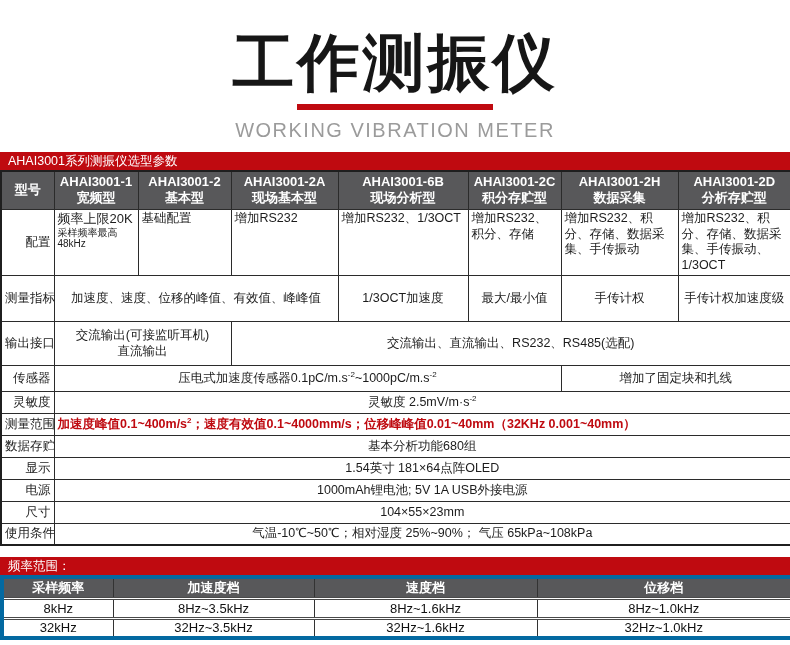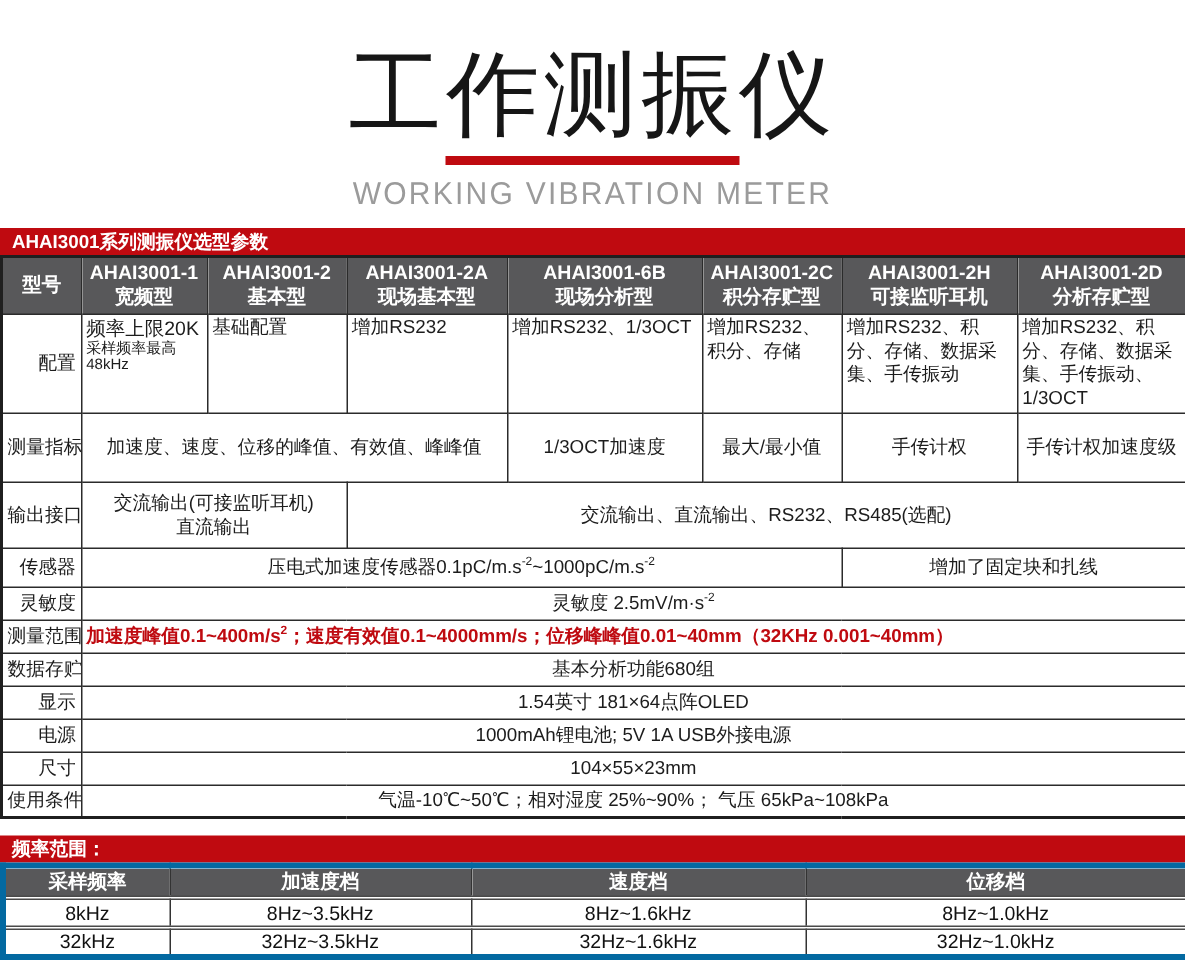--- a/index.html
+++ b/index.html
@@ -12,32 +12,32 @@
   *{box-sizing:border-box;}
   html,body{margin:0;padding:0;}
   body{
     width:790px;height:645px;background:#ffffff;overflow:hidden;
     font-family:"Liberation Sans", sans-serif;color:var(--ink);
   }
   
   .hero{text-align:center;padding-top:24px;}
   .hero-title{
     font-family:"DejaVu Serif", serif;
-    font-size:62px;font-weight:400;letter-spacing:3px;
+    font-size:62px;font-weight:700;letter-spacing:3px;
     color:#161616;line-height:1.25;margin:0;
   }
   .title-underline{width:196px;height:6px;background:var(--red);margin:2px auto 9px auto;}
   .hero-subtitle{
     font-size:20px;color:var(--sub-gray);letter-spacing:1.5px;
     font-weight:400;margin:0 0 10px 0;transform:scaleY(1.05);
   }
   
   .section-bar{
     width:790px;height:18px;background:var(--red);color:#fff;
-    font-size:12.5px;font-weight:bold;line-height:18px;padding-left:8px;
+    font-size:12.5px;font-weight:normal;line-height:18px;padding-left:8px;
   }
   
   table.main{
     width:790px;border-collapse:collapse;table-layout:fixed;
     border:2px solid #1f1f1f;
   }
   table.main th, table.main td{
     border:1px solid var(--line);
     font-size:12.5px;line-height:1.25;
     padding:1px 3px;overflow:hidden;
@@ -105,21 +105,21 @@
       <col style="width:113px">
   </colgroup>
   <tbody>
       <tr class="r-header">
     <th class="corner">型号</th>
     <th><span class="two-line"><span>AHAI3001-1</span><span>宽频型</span></span></th>
     <th><span class="two-line"><span>AHAI3001-2</span><span>基本型</span></span></th>
     <th><span class="two-line"><span>AHAI3001-2A</span><span>现场基本型</span></span></th>
     <th><span class="two-line"><span>AHAI3001-6B</span><span>现场分析型</span></span></th>
     <th><span class="two-line"><span>AHAI3001-2C</span><span>积分存贮型</span></span></th>
-    <th><span class="two-line"><span>AHAI3001-2H</span><span>可接监听耳机</span></span></th>
+    <th><span class="two-line"><span>AHAI3001-2H</span><span>数据采集</span></span></th>
     <th><span class="two-line"><span>AHAI3001-2D</span><span>分析存贮型</span></span></th>
   </tr>
   <tr class="r-config">
     <td class="lab">配置</td>
     <td class="cfg">
       <div class="cfg-main">频率上限20K</div>
       <div class="cfg-sub">采样频率最高48kHz</div>
     </td>
     <td class="cfg">基础配置</td>
     <td class="cfg">增加RS232</td>

